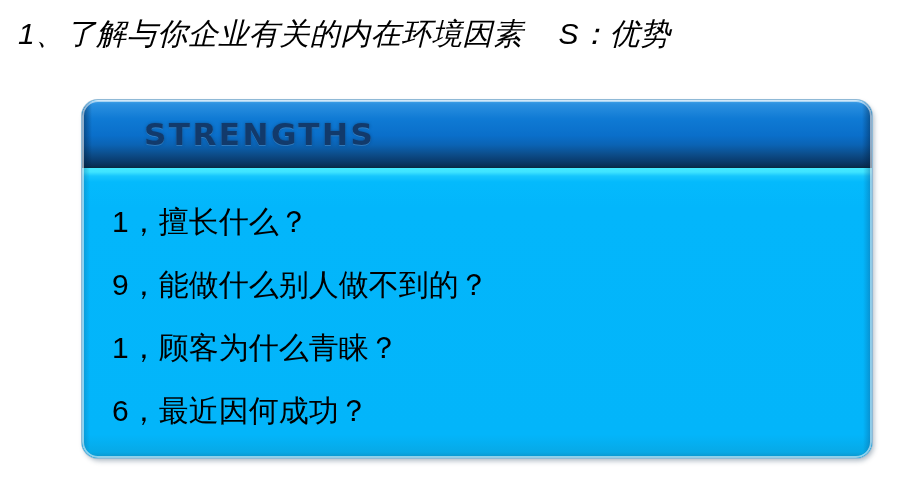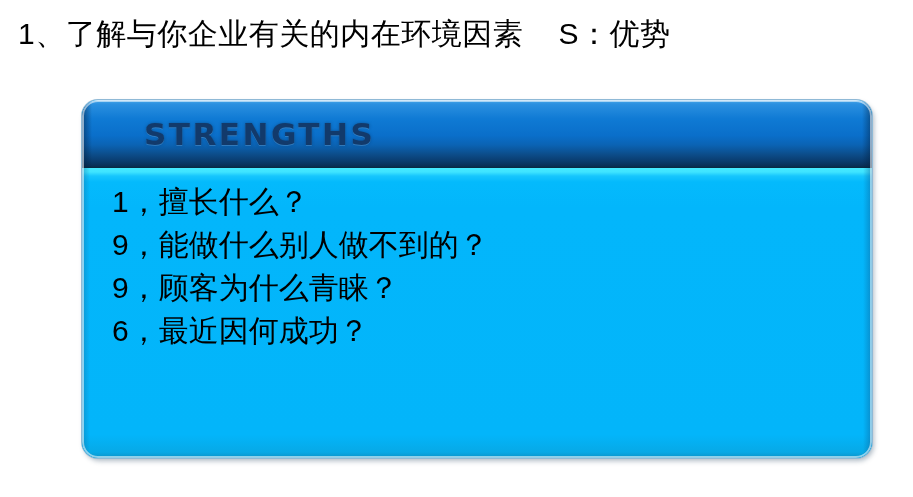--- a/index.html
+++ b/index.html
@@ -19,20 +19,21 @@
   .slide-title {
     position: absolute;
     left: 18px;
     top: 12px;
     font-size: 30px;
     line-height: 44px;
     color: #000000;
     white-space: pre;
     font-weight: 400;
     letter-spacing: 0.5px;
+    font-style: italic;
   }
 
   
   .swot-card {
     position: absolute;
     left: 82px;
     top: 100px;
     width: 790px;
     height: 358px;
     border-radius: 16px;
@@ -154,35 +155,36 @@
     padding: 0;
     position: relative;
     z-index: 2;
   }
   .item-list li {
     font-size: 30px;
     line-height: 43px;
     color: #000000;
     white-space: pre;
     letter-spacing: 0px;
+    margin-top: 20px;
   }
 </style>
 </head>
 <body>
 
 <div class="slide-title">1、了解与你企业有关的内在环境因素    S：优势</div>
 
 <div class="swot-card">
 
   <div class="card-header">
     <div class="header-title">STRENGTHS</div>
   </div>
 
   <div class="card-body">
     <ul class="item-list">
       <li>1，擅长什么？</li>
       <li>9，能做什么别人做不到的？</li>
-      <li>9，顾客为什么青睐？</li>
+      <li>1，顾客为什么青睐？</li>
       <li>6，最近因何成功？</li>
     </ul>
   </div>
 
 </div>
 
 </body></html>

